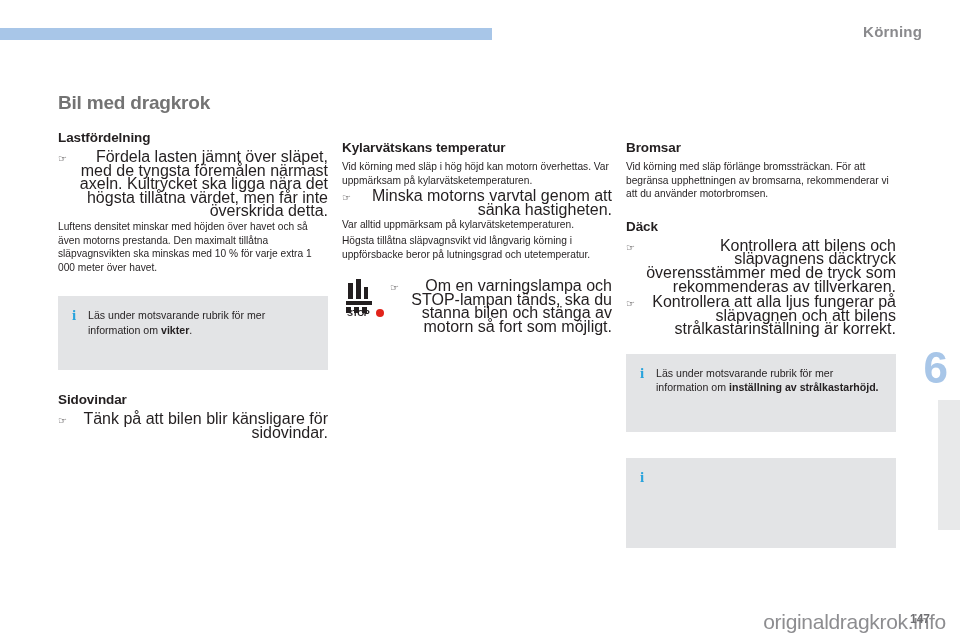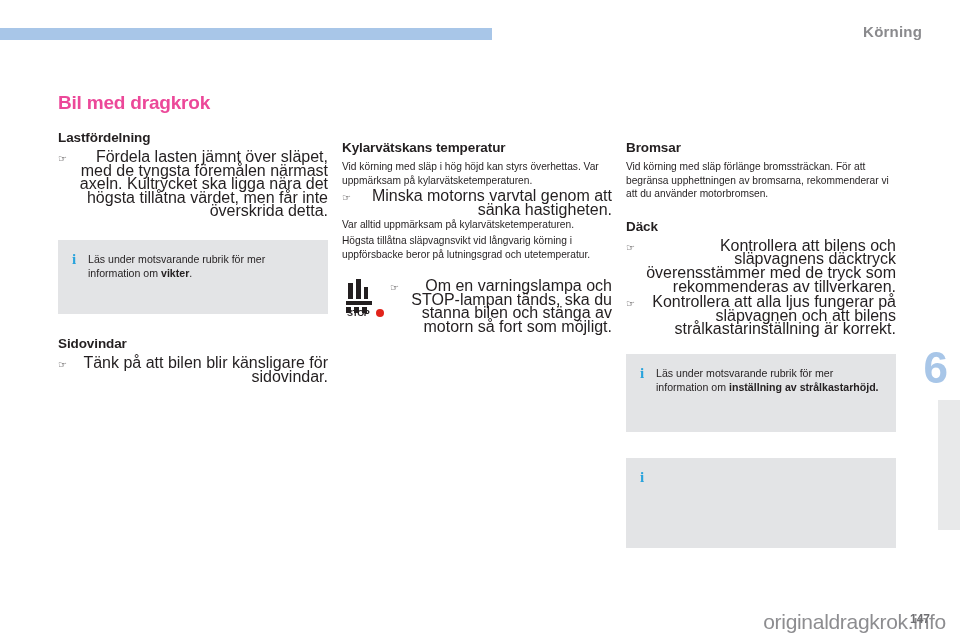--- a/index.html
+++ b/index.html
@@ -70,21 +70,21 @@
   }
   .col-1 { left: 58px; }
   .col-2 { left: 342px; }
   .col-3 { left: 626px; }
 
   h1.page-title {
     font-size: 19px;
     font-weight: bold;
     margin: 0 0 16px 0;
     letter-spacing: -0.2px;
-    color: #ec4899;
+    color: #737373;
   }
   h2.section-title {
     font-size: 13.5px;
     font-weight: bold;
     margin: 12px 0 5px 0;
     letter-spacing: -0.1px;
     color: #231f20;
   }
   h2.section-title.spaced { margin-top: 18px; }
 
@@ -219,40 +219,41 @@
 
   <h1 class="page-title">Bil med dragkrok</h1>
 
   <h2 class="section-title">Lastfördelning</h2>
 
   <div class="bullet">
     <span class="bullet-icon">☞</span>
     <span class="bullet-text">Fördela lasten jämnt över släpet, med de tyngsta föremålen närmast axeln. Kultrycket ska ligga nära det högsta tillåtna värdet, men får inte överskrida detta.</span>
   </div>
 
+  <p class="body-text">Luftens densitet minskar med höjden över havet och så även motorns prestanda. Den maximalt tillåtna släpvagnsvikten ska minskas med 10 % för varje extra 1 000 meter över havet.</p>
 
   <div class="info-box" style="margin-top:22px;height:74px;padding-bottom:12px;">
     <span class="info-icon">i</span>
     <span class="info-text"><span>Läs under motsvarande rubrik för mer information om </span><b>vikter</b><span>.</span></span>
   </div>
 
   <h2 class="section-title spaced" style="margin-top:22px;">Sidovindar</h2>
 
   <div class="bullet">
     <span class="bullet-icon">☞</span>
     <span class="bullet-text">Tänk på att bilen blir känsligare för sidovindar.</span>
   </div>
 
 </div>
 
 <div class="col col-2" style="top:128px;">
 
   <h2 class="section-title">Kylarvätskans temperatur</h2>
 
-  <p class="body-text">Vid körning med släp i hög höjd kan styrs överhettas. Var uppmärksam på kylarvätsketemperaturen.</p>
+  <p class="body-text">Vid körning med släp i hög höjd kan motorn överhettas. Var uppmärksam på kylarvätsketemperaturen.</p>
 
   <div class="bullet">
     <span class="bullet-icon">☞</span>
     <span class="bullet-text">Minska motorns varvtal genom att sänka hastigheten.</span>
   </div>
 
   <p class="body-text">Var alltid uppmärksam på kylarvätsketemperaturen.</p>
   <p class="body-text">Högsta tillåtna släpvagnsvikt vid långvarig körning i uppförsbacke beror på lutningsgrad och utetemperatur.</p>
 
   <div class="warn-block">

